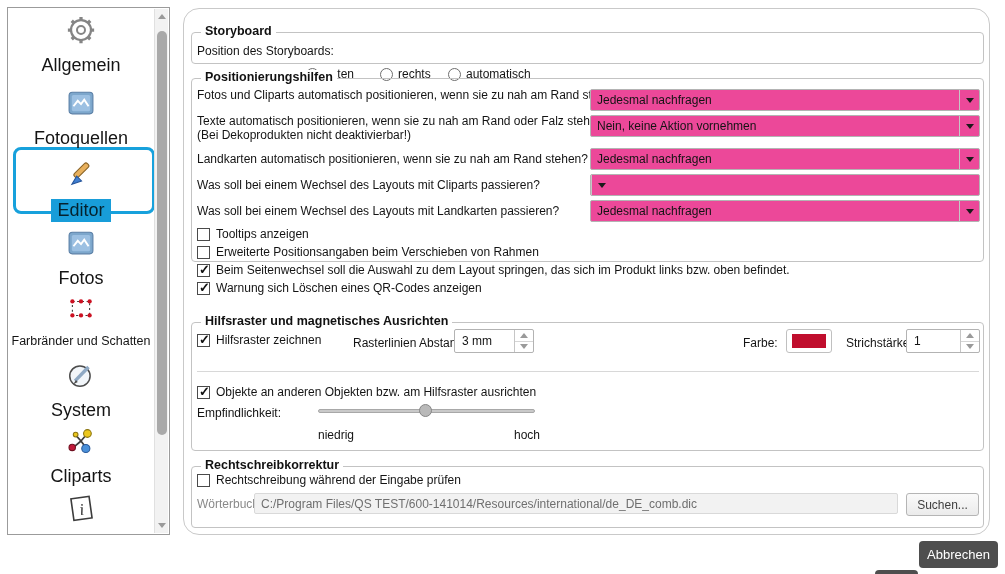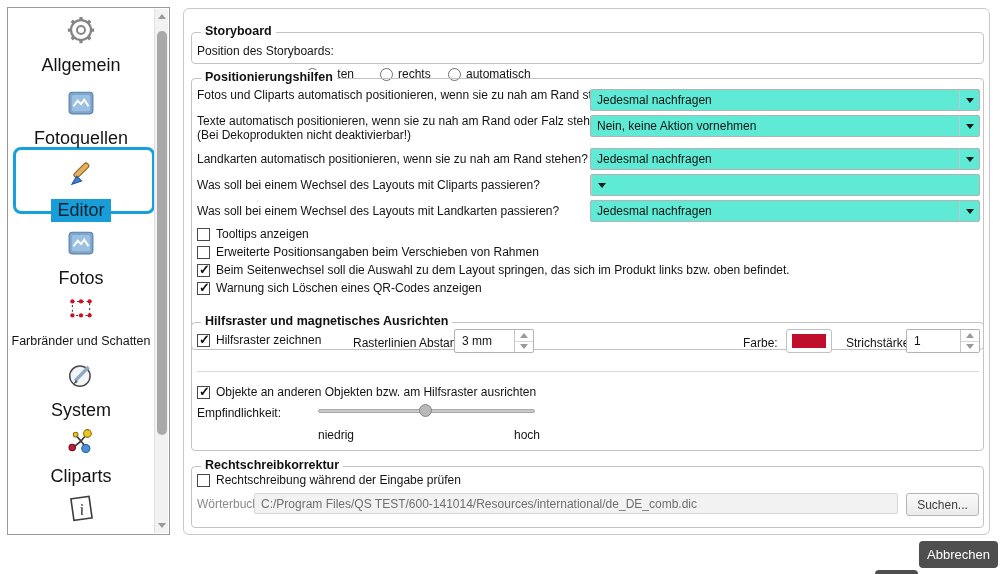--- a/index.html
+++ b/index.html
@@ -23,21 +23,21 @@
     background:#f2f2f2; border-left:1px solid #e0e0e0; }
   .sb-btn { position:absolute; left:0; width:14px; height:15px; display:flex;
     align-items:center; justify-content:center; }
   .tri-up   { width:0;height:0;border-left:4px solid transparent;border-right:4px solid transparent;border-bottom:5px solid #9a9a9a; }
   .tri-down { width:0;height:0;border-left:4px solid transparent;border-right:4px solid transparent;border-top:5px solid #9a9a9a; }
   .sb-thumb { position:absolute; left:2px; top:22px; width:10px; height:404px;
     background:#a9a9a9; border-radius:5px; }
 
   
   .panel { position:absolute; left:183px; top:8px; width:807px; height:527px;
-    background:#fff; border:1px solid #c9c9c9; border-radius:6px; }
+    background:#fff; border:1px solid #c9c9c9; border-radius:16px; }
   .group { position:absolute; left:7px; width:793px; border:1px solid #c3c3c3;
     border-radius:4px; }
   .legend { position:absolute; top:-9px; left:9px; background:#fff; padding:0 4px;
     font-weight:bold; font-size:12.5px; color:#111; }
   .lbl { position:absolute; white-space:nowrap; }
   .lbl.dim { color:#8a8a8a; }
 
   
   .radio-row { position:absolute; display:flex; align-items:center; gap:5px;margin-top:24px; }
   .radio { width:13px; height:13px; border:1px solid #6e6e6e; border-radius:50%;
@@ -46,21 +46,21 @@
     height:5px; border-radius:50%; background:#222; }
 
   
   .check-row { position:absolute; display:flex; align-items:center; gap:6px; white-space:nowrap; }
   .checkbox { width:13px; height:13px; border:1px solid #4a4a4a; background:#fff;
     position:relative; flex:none; }
   .checkbox.on::after { content:"\2713"; position:absolute; left:1px; top:-3px;
     font-size:13px; font-weight:bold; color:#111; }
 
   
-  .combo { position:absolute; height:22px; width:390px; background:#5eead4;
+  .combo { position:absolute; height:22px; width:390px; background:#ec4899;
     border:1px solid #b3b3b3; border-radius:2px; display:flex; align-items:center; }
   .combo-text { flex:1; padding:0 6px; white-space:nowrap; overflow:hidden; }
   .combo-btn { width:20px; height:100%; border-left:1px solid #c6c6c6; display:flex;
     align-items:center; justify-content:center; }
   .combo-btn .arr { width:0;height:0;border-left:4px solid transparent;border-right:4px solid transparent;border-top:5px solid #1a1a1a; }
 
   
   .spin { position:absolute; height:24px; background:#fff; border:1px solid #b3b3b3;
     border-radius:2px; display:flex; }
   .spin-text { flex:1; padding:4px 0 0 7px; }
@@ -226,21 +226,21 @@
   </div>
   <div class="radio-row" style="left:196px; top:34px;">
     <span class="radio"></span>
     <span>rechts</span>
   </div>
   <div class="radio-row" style="left:264px; top:34px;">
     <span class="radio"></span>
     <span>automatisch</span>
   </div>
 
-  <div class="group" style="top:69px; height:272px;">
+  <div class="group" style="top:69px; height:184px;">
     <span class="legend">Positionierungshilfen</span>
   </div>
 
   <span class="lbl" style="left:13px; top:79px;">Fotos und Cliparts automatisch positionieren, wenn sie zu nah am Rand stehen?</span>
   <div class="combo" style="left:406px; top:80px;">
     <span class="combo-text">Jedesmal nachfragen</span>
     <span class="combo-btn">
         <span class="arr"></span>
       </span>
   </div>

